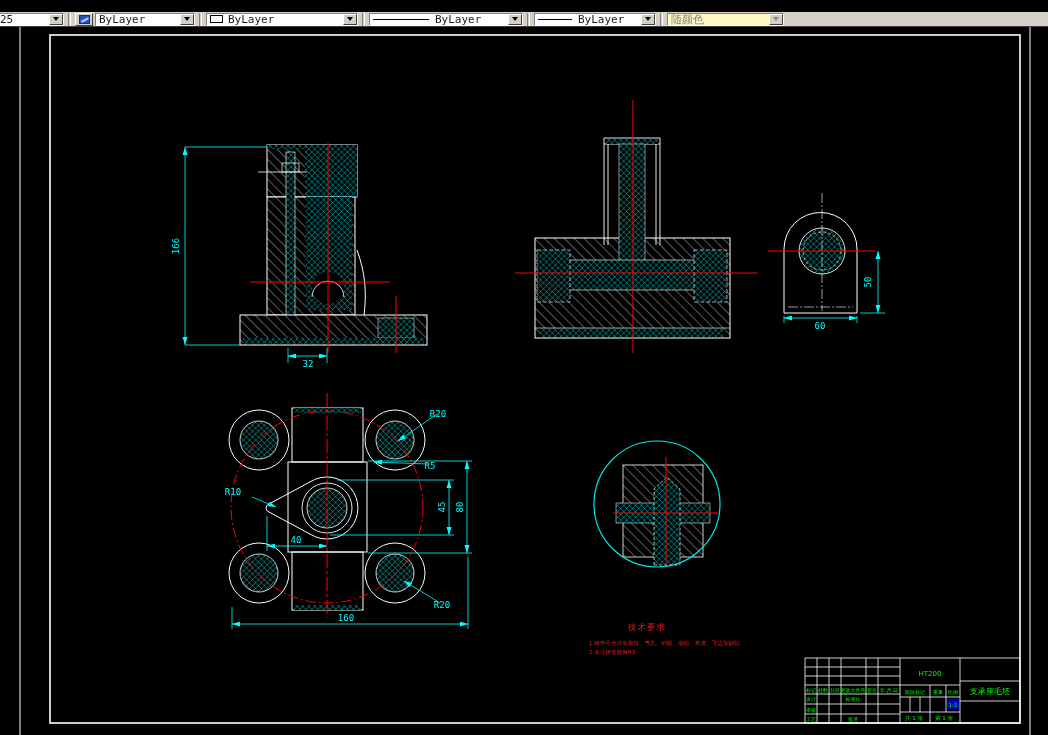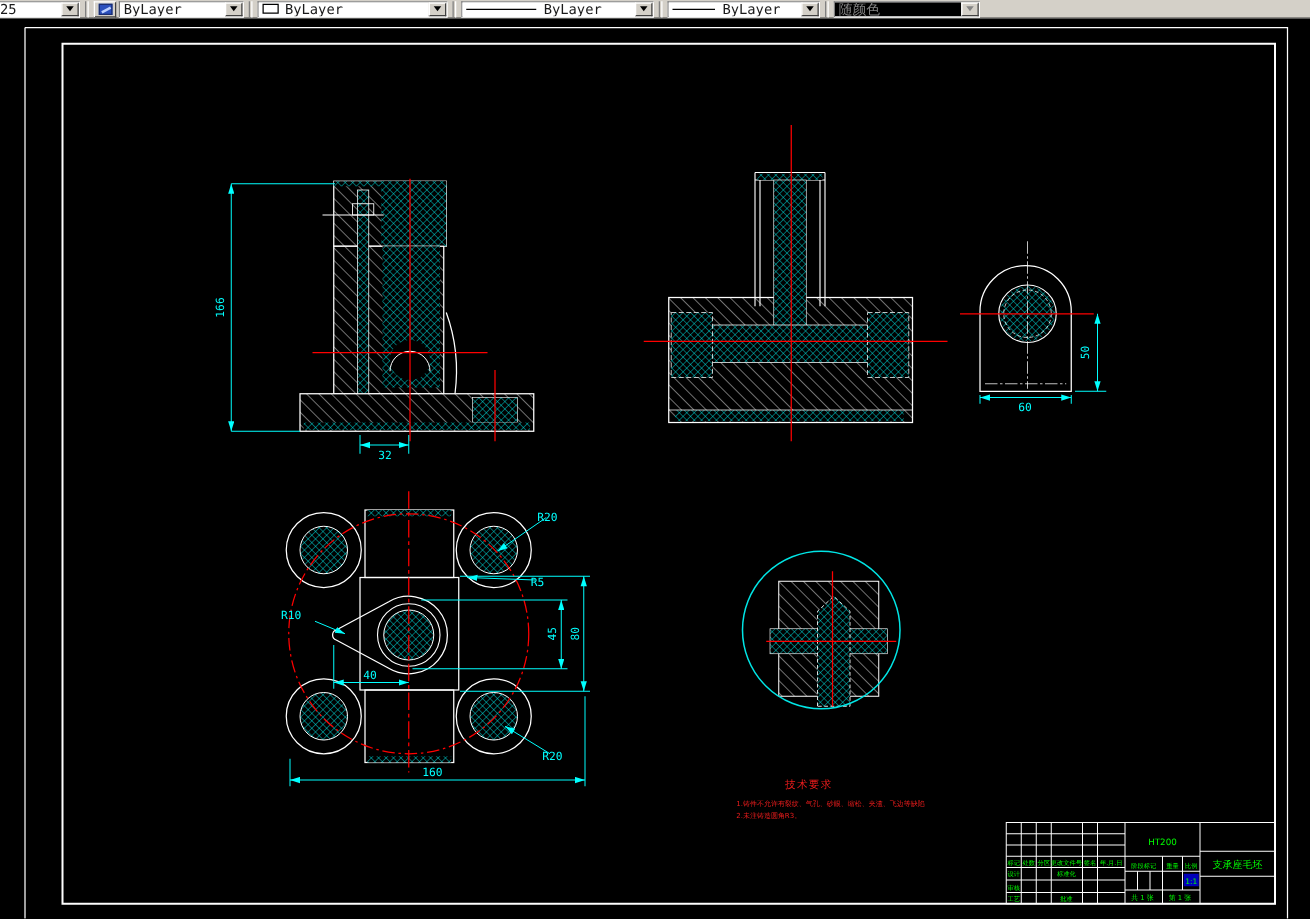--- a/index.html
+++ b/index.html
@@ -1,21 +1,21 @@
 <!DOCTYPE html>
 <html><head>
 <meta charset="utf-8">
 <style>
   * { box-sizing: border-box; margin: 0; padding: 0; }
   html,body { width:1048px; height:735px; background:#000; overflow:hidden; }
   .screen { position:relative; width:1048px; height:735px; background:#000;
             font-family:"Liberation Sans", sans-serif; }
 
   
-  .toolbar { position:absolute; top:0; left:0; width:1048px; height:15px;
+  .toolbar { position:absolute; top:12px; left:0; width:1048px; height:15px;
              background:#d4d0c8; border-bottom:1px solid #404040;
              display:flex; align-items:center; z-index:5;
              font:11px "DejaVu Sans Mono", monospace; color:#1a1a1a; }
   .combo { display:flex; height:13px; border:1px solid;
            border-color:#808080 #fff #fff #808080; background:#fff; }
   .cfield { flex:1; display:flex; align-items:center; padding:0 3px; overflow:hidden;
             white-space:nowrap; background:#fff; }
   .cbtn { width:14px; background:#d4d0c8; border:1px solid;
           border-color:#fff #404040 #404040 #fff;
           display:flex; align-items:center; justify-content:center; cursor:default; }
@@ -25,21 +25,21 @@
          border-left:1px solid #808080; border-right:1px solid #fff; }
   .tbtn { width:18px; height:13px; background:#d4d0c8; border:1px solid;
           border-color:#fff #404040 #404040 #fff;
           display:flex; align-items:center; justify-content:center; padding:0; }
   .ticon { width:11px; height:9px; background:#2b50bd;
            border:1px solid #1a2d70; position:relative; }
   .ticon:after { content:""; position:absolute; left:1px; top:3px; width:8px; height:2px;
                  background:#bcd0ff; transform:rotate(-28deg); }
   .swatch { width:13px; height:8px; background:#fff; border:1px solid #000; margin-right:5px; }
   .lineglyph { height:1px; background:#000; margin-right:6px; align-self:center; }
-  .combo.disabled .cfield { background:#000000; color:#848484; }
+  .combo.disabled .cfield { background:#fef9c3; color:#848484; }
   .combo.disabled .tri { border-top-color:#848484; }
 
   
   svg.cad { position:absolute; top:0; left:0; }
   .ol { stroke:#ffffff; fill:none; }
   .cl { stroke:#ff0000; stroke-width:1; fill:none; }
   .dl { stroke:#00ffff; stroke-width:0.8; fill:none; }
   .dt { fill:#00ffff; font:9px "DejaVu Sans Mono", monospace; text-anchor:middle; }
   .note { fill:#ee1c1c; font-family:"DejaVu Sans", sans-serif; }
   .tbt { fill:#00ff00; font-family:"DejaVu Sans", sans-serif; text-anchor:middle; }

